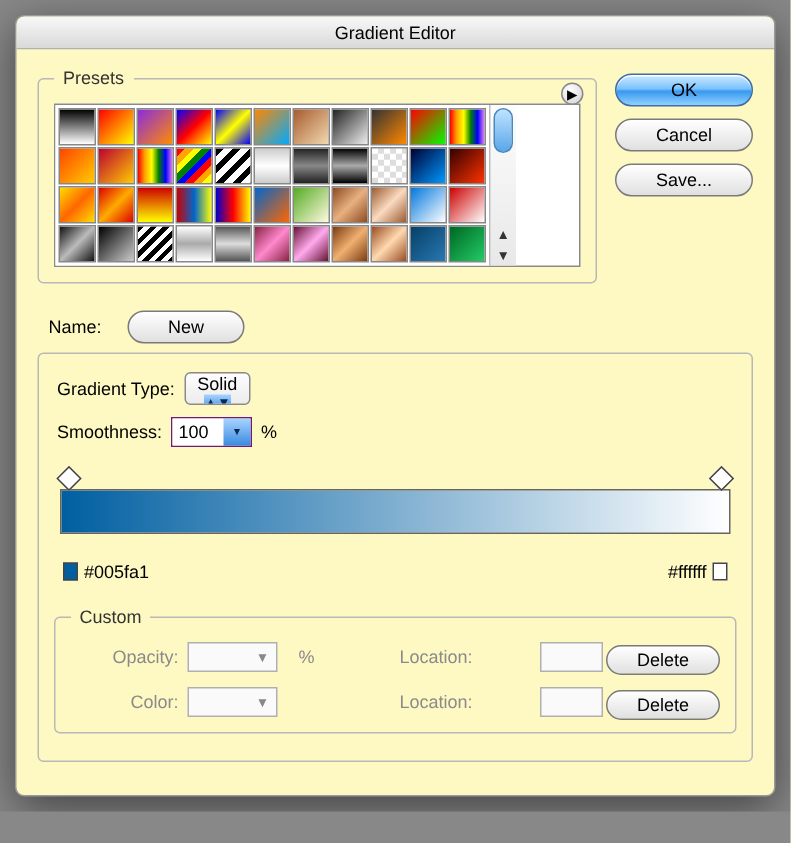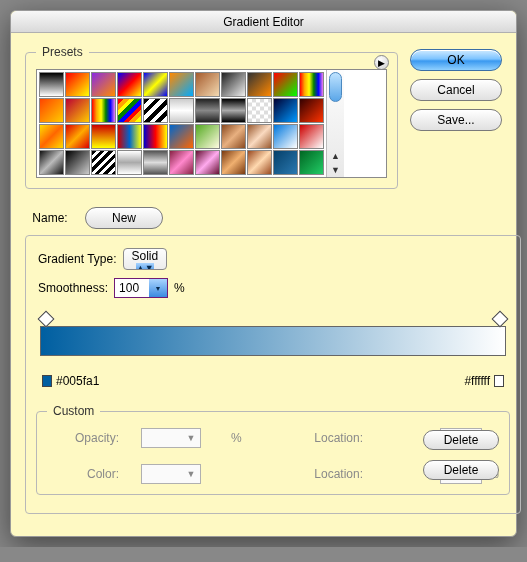--- a/index.html
+++ b/index.html
@@ -149,21 +149,20 @@
 .tiny-house {
   width: 10px; height: 12px;
   background: #fff; border: 1px solid #444;
 }
 .stops-fieldset .stops-grid {
   display: grid;
   grid-template-columns: 78px 70px 62px 64px 18px 80px;
   row-gap: 10px;
   align-items: center;
   color: #8a8a8a;
-  gap: 16px;
 }
 .stops-fieldset label { text-align: right; padding-right: 6px; }
 .combo {
   display: flex; height: 20px; border: 1px solid #b0b0b0; background: #fafafa; width: 60px;
 }
 .combo input { border: none; width: 40px; background: transparent; }
 .combo .arrow { width: 18px; display: flex; align-items: center; justify-content: center; color: #888; font-size: 9px; }
 .loc-input { width: 52px; height: 20px; border: 1px solid #b0b0b0; background: #fafafa; }
 .stops-del { width: 76px; height: 20px; }
 </style>

